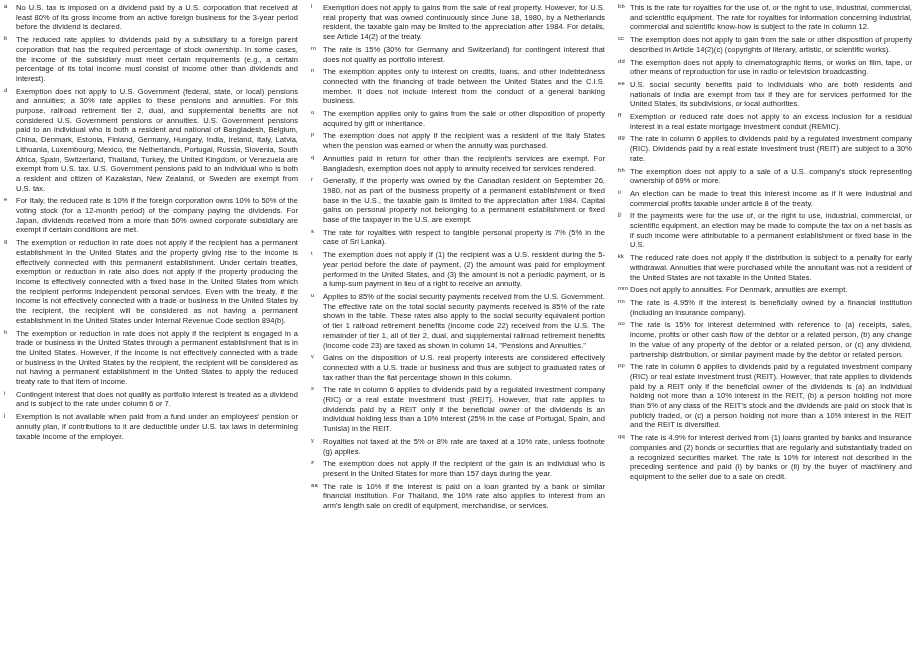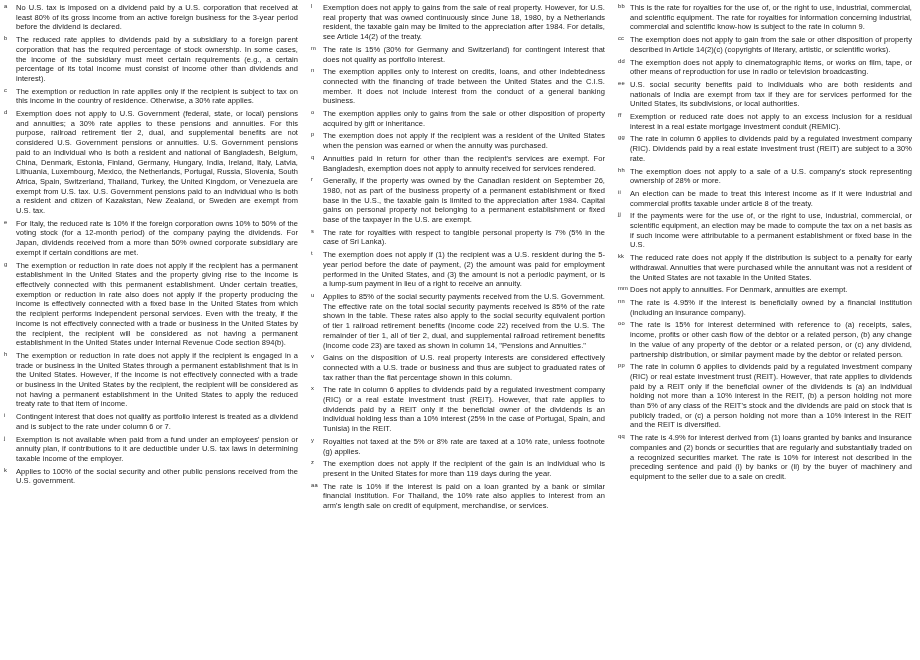--- a/index.html
+++ b/index.html
@@ -54,24 +54,20 @@
   <div class="col" id="col0">
       <div class="fn">
         <span class="fn-marker">a</span>
         <span class="fn-text">No U.S. tax is imposed on a dividend paid by a U.S. corporation that received at least 80% of its gross income from an active foreign business for the 3-year period before the dividend is declared.</span>
       </div>
       <div class="fn">
         <span class="fn-marker">b</span>
         <span class="fn-text">The reduced rate applies to dividends paid by a subsidiary to a foreign parent corporation that has the required percentage of stock ownership. In some cases, the income of the subsidiary must meet certain requirements (e.g., a certain percentage of its total income must consist of income other than dividends and interest).</span>
       </div>
       <div class="fn">
-        <span class="fn-marker">c</span>
-        <span class="fn-text">The exemption or reduction in rate applies only if the recipient is subject to tax on this income in the country of residence. Otherwise, a 30% rate applies.</span>
-      </div>
-      <div class="fn">
         <span class="fn-marker">d</span>
         <span class="fn-text">Exemption does not apply to U.S. Government (federal, state, or local) pensions and annuities; a 30% rate applies to these pensions and annuities. For this purpose, railroad retirement tier 2, dual, and supplemental benefits are not considered U.S. Government pensions or annuities. U.S. Government pensions paid to an individual who is both a resident and national of Bangladesh, Belgium, China, Denmark, Estonia, Finland, Germany, Hungary, India, Ireland, Italy, Latvia, Lithuania, Luxembourg, Mexico, the Netherlands, Portugal, Russia, Slovenia, South Africa, Spain, Switzerland, Thailand, Turkey, the United Kingdom, or Venezuela are exempt from U.S. tax. U.S. Government pensions paid to an individual who is both a resident and citizen of Kazakstan, New Zealand, or Sweden are exempt from U.S. tax.</span>
       </div>
       <div class="fn">
         <span class="fn-marker">e</span>
         <span class="fn-text">For Italy, the reduced rate is 10% if the foreign corporation owns 10% to 50% of the voting stock (for a 12-month period) of the company paying the dividends. For Japan, dividends received from a more than 50% owned corporate subsidiary are exempt if certain conditions are met.</span>
       </div>
       <div class="fn">
         <span class="fn-marker">g</span>
         <span class="fn-text">The exemption or reduction in rate does not apply if the recipient has a permanent establishment in the United States and the property giving rise to the income is effectively connected with this permanent establishment. Under certain treaties, exemption or reduction in rate also does not apply if the property producing the income is effectively connected with a fixed base in the United States from which the recipient performs independent personal services. Even with the treaty, if the income is not effectively connected with a trade or business in the United States by the recipient, the recipient will be considered as not having a permanent establishment in the United States under Internal Revenue Code section 894(b).</span>
@@ -81,45 +77,41 @@
         <span class="fn-text">The exemption or reduction in rate does not apply if the recipient is engaged in a trade or business in the United States through a permanent establishment that is in the United States. However, if the income is not effectively connected with a trade or business in the United States by the recipient, the recipient will be considered as not having a permanent establishment in the United States to apply the reduced treaty rate to that item of income.</span>
       </div>
       <div class="fn">
         <span class="fn-marker">i</span>
         <span class="fn-text">Contingent interest that does not qualify as portfolio interest is treated as a dividend and is subject to the rate under column 6 or 7.</span>
       </div>
       <div class="fn">
         <span class="fn-marker">j</span>
         <span class="fn-text">Exemption is not available when paid from a fund under an employees' pension or annuity plan, if contributions to it are deductible under U.S. tax laws in determining taxable income of the employer.</span>
       </div>
-      <div class="fn">
-        <span class="fn-marker">k</span>
-        <span class="fn-text">Applies to 100% of the social security and other public pensions received from the U.S. government.</span>
-      </div>
     </div>
   <div class="col" id="col1">
       <div class="fn">
         <span class="fn-marker">l</span>
         <span class="fn-text">Exemption does not apply to gains from the sale of real property. However, for U.S. real property that was owned continuously since June 18, 1980, by a Netherlands resident, the taxable gain may be limited to the appreciation after 1984. For details, see Article 14(2) of the treaty.</span>
       </div>
       <div class="fn">
         <span class="fn-marker">m</span>
         <span class="fn-text">The rate is 15% (30% for Germany and Switzerland) for contingent interest that does not qualify as portfolio interest.</span>
       </div>
       <div class="fn">
         <span class="fn-marker">n</span>
         <span class="fn-text">The exemption applies only to interest on credits, loans, and other indebtedness connected with the financing of trade between the United States and the C.I.S. member. It does not include interest from the conduct of a general banking business.</span>
       </div>
       <div class="fn">
         <span class="fn-marker">o</span>
         <span class="fn-text">The exemption applies only to gains from the sale or other disposition of property acquired by gift or inheritance.</span>
       </div>
       <div class="fn">
         <span class="fn-marker">p</span>
-        <span class="fn-text">The exemption does not apply if the recipient was a resident of the United States when the pension was earned or when the annuity was purchased.</span>
+        <span class="fn-text">The exemption does not apply if the recipient was a resident of the Italy States when the pension was earned or when the annuity was purchased.</span>
       </div>
       <div class="fn">
         <span class="fn-marker">q</span>
         <span class="fn-text">Annuities paid in return for other than the recipient's services are exempt. For Bangladesh, exemption does not apply to annuity received for services rendered.</span>
       </div>
       <div class="fn">
         <span class="fn-marker">r</span>
         <span class="fn-text">Generally, if the property was owned by the Canadian resident on September 26, 1980, not as part of the business property of a permanent establishment or fixed base in the U.S., the taxable gain is limited to the appreciation after 1984. Capital gains on personal property not belonging to a permanent establishment or fixed base of the taxpayer in the U.S. are exempt.</span>
       </div>
       <div class="fn">
@@ -141,31 +133,31 @@
       <div class="fn">
         <span class="fn-marker">x</span>
         <span class="fn-text">The rate in column 6 applies to dividends paid by a regulated investment company (RIC) or a real estate investment trust (REIT). However, that rate applies to dividends paid by a REIT only if the beneficial owner of the dividends is an individual holding less than a 10% interest (25% in the case of Portugal, Spain, and Tunisia) in the REIT.</span>
       </div>
       <div class="fn">
         <span class="fn-marker">y</span>
         <span class="fn-text">Royalties not taxed at the 5% or 8% rate are taxed at a 10% rate, unless footnote (g) applies.</span>
       </div>
       <div class="fn">
         <span class="fn-marker">z</span>
-        <span class="fn-text">The exemption does not apply if the recipient of the gain is an individual who is present in the United States for more than 119 days during the year.</span>
+        <span class="fn-text">The exemption does not apply if the recipient of the gain is an individual who is present in the United States for more than 157 days during the year.</span>
       </div>
       <div class="fn">
         <span class="fn-marker">aa</span>
         <span class="fn-text">The rate is 10% if the interest is paid on a loan granted by a bank or similar financial institution. For Thailand, the 10% rate also applies to interest from an arm's length sale on credit of equipment, merchandise, or services.</span>
       </div>
     </div>
   <div class="col" id="col2">
       <div class="fn">
         <span class="fn-marker">bb</span>
-        <span class="fn-text">This is the rate for royalties for the use of, or the right to use, industrial, commercial, and scientific equipment. The rate for royalties for information concerning industrial, commercial and scientific know-how is subject to the rate in column 9.</span>
+        <span class="fn-text">This is the rate for royalties for the use of, or the right to use, industrial, commercial, and scientific equipment. The rate for royalties for information concerning industrial, commercial and scientific know-how is subject to the rate in column 12.</span>
       </div>
       <div class="fn">
         <span class="fn-marker">cc</span>
         <span class="fn-text">The exemption does not apply to gain from the sale or other disposition of property described in Article 14(2)(c) (copyrights of literary, artistic, or scientific works).</span>
       </div>
       <div class="fn">
         <span class="fn-marker">dd</span>
         <span class="fn-text">The exemption does not apply to cinematographic items, or works on film, tape, or other means of reproduction for use in radio or television broadcasting.</span>
       </div>
       <div class="fn">
@@ -175,21 +167,21 @@
       <div class="fn">
         <span class="fn-marker">ff</span>
         <span class="fn-text">Exemption or reduced rate does not apply to an excess inclusion for a residual interest in a real estate mortgage investment conduit (REMIC).</span>
       </div>
       <div class="fn">
         <span class="fn-marker">gg</span>
         <span class="fn-text">The rate in column 6 applies to dividends paid by a regulated investment company (RIC). Dividends paid by a real estate investment trust (REIT) are subject to a 30% rate.</span>
       </div>
       <div class="fn">
         <span class="fn-marker">hh</span>
-        <span class="fn-text">The exemption does not apply to a sale of a U.S. company's stock representing ownership of 28% or more.</span>
+        <span class="fn-text">The exemption does not apply to a sale of a U.S. company's stock representing ownership of 69% or more.</span>
       </div>
       <div class="fn">
         <span class="fn-marker">ii</span>
         <span class="fn-text">An election can be made to treat this interest income as if it were industrial and commercial profits taxable under article 8 of the treaty.</span>
       </div>
       <div class="fn">
         <span class="fn-marker">jj</span>
         <span class="fn-text">If the payments were for the use of, or the right to use, industrial, commercial, or scientific equipment, an election may be made to compute the tax on a net basis as if such income were attributable to a permanent establishment or fixed base in the U.S.</span>
       </div>
       <div class="fn">

